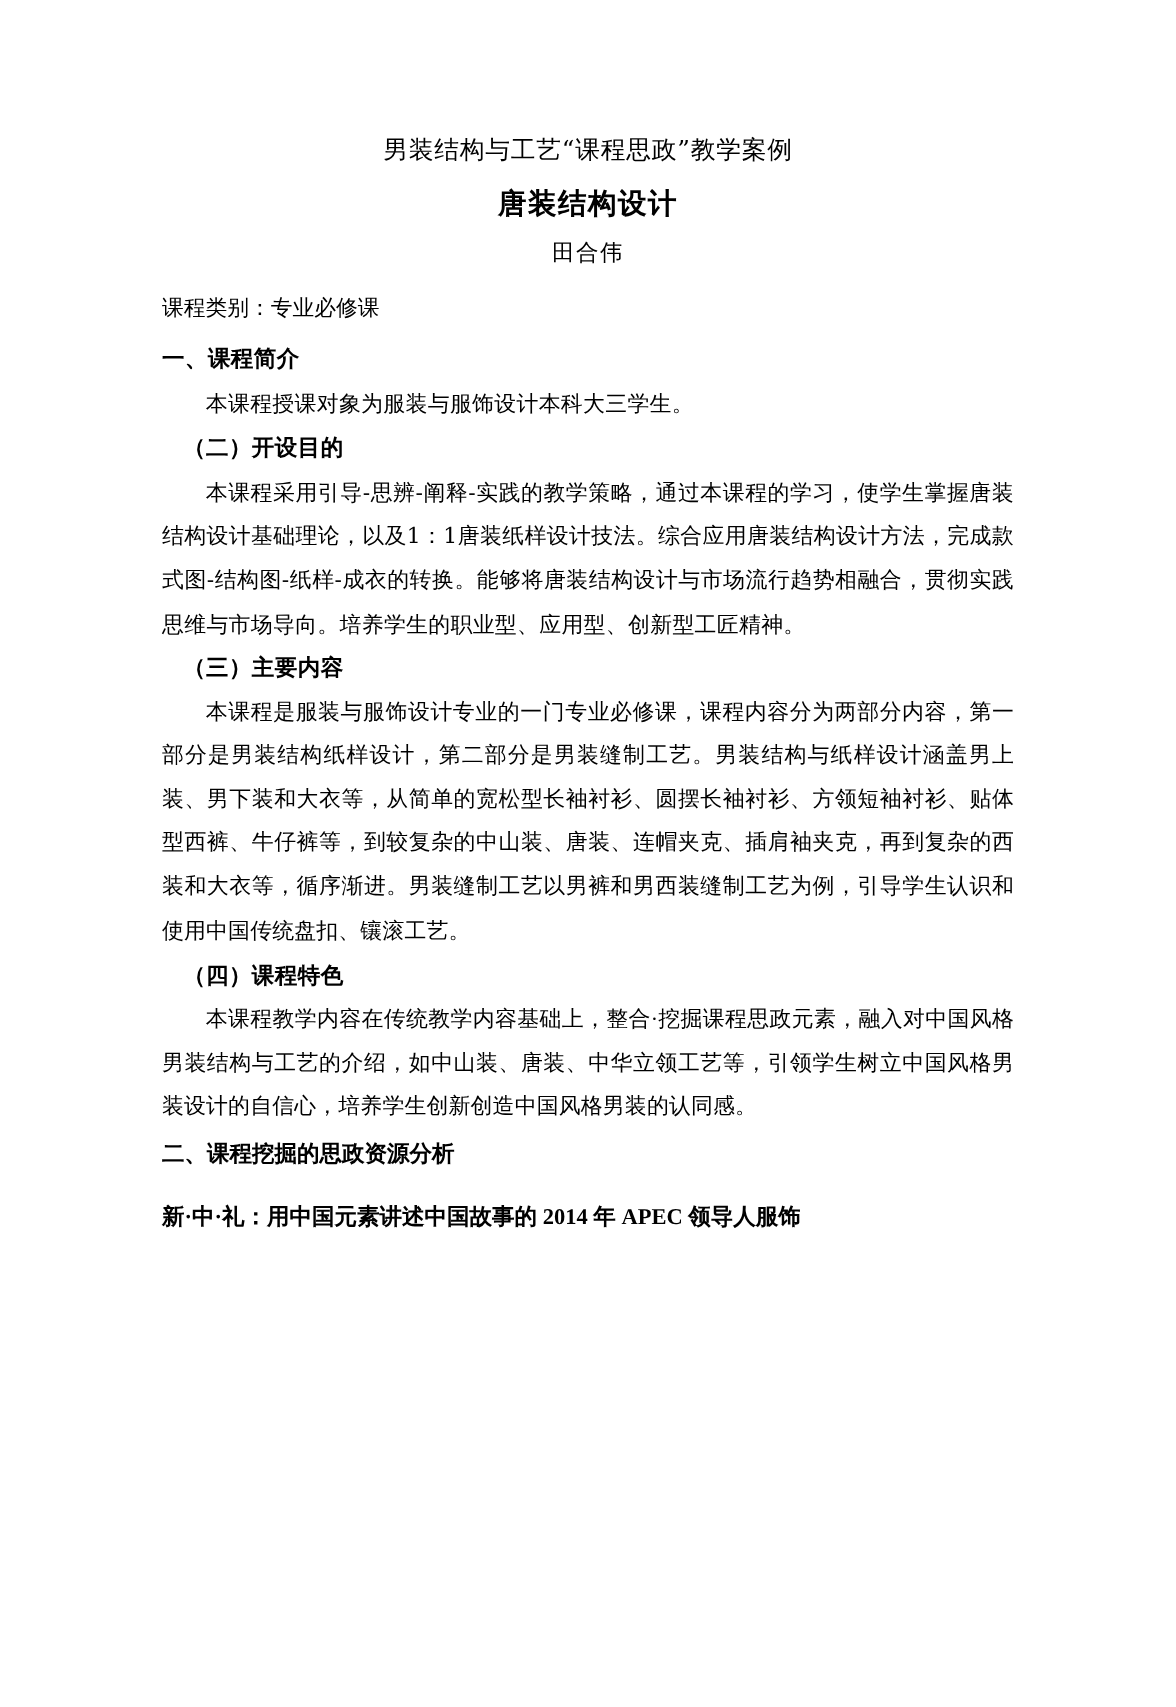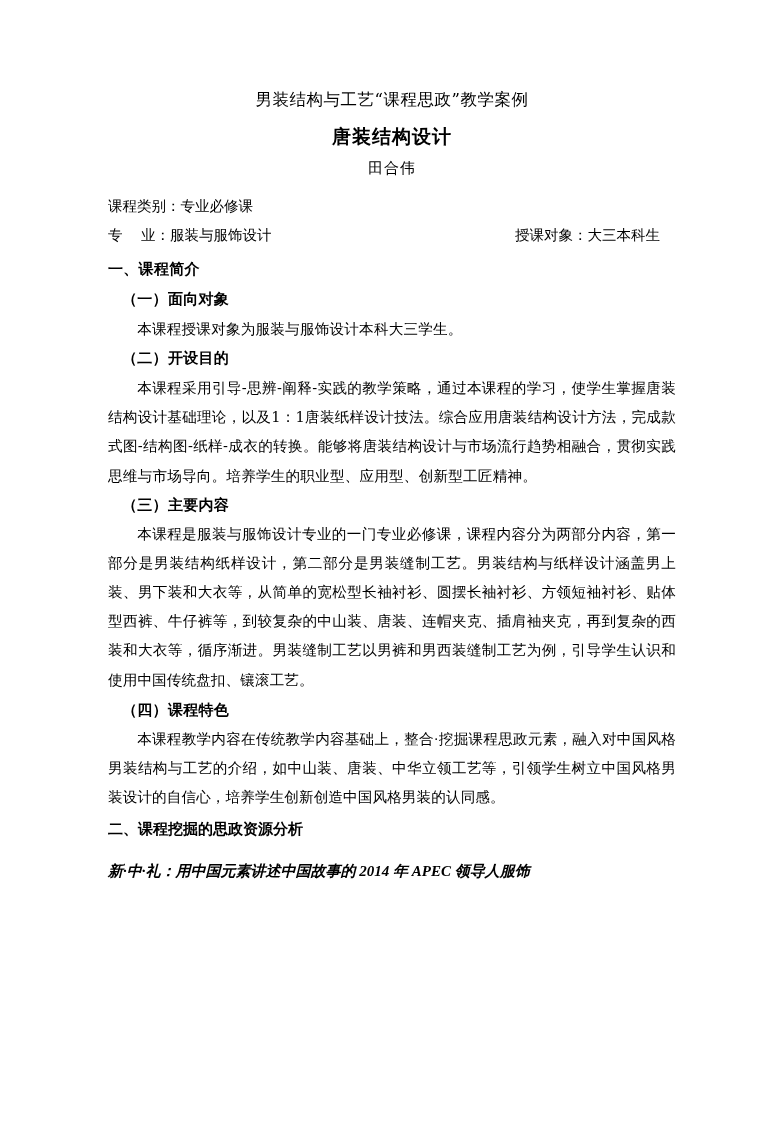--- a/index.html
+++ b/index.html
@@ -99,46 +99,40 @@
     font-size: 15px;
     font-weight: bold;
     line-height: 2.0;
     margin: 2px 0 12px 0;
   }
   .bold-line {
     font-size: 15px;
     font-weight: bold;
     line-height: 2.0;
     margin: 0;
-    font-style: italic;
   }
 </style>
 </head>
 <body>
 
 <div class="page">
 
   <h1 class="doc-title">男装结构与工艺“课程思政”教学案例</h1>
 
   <h2 class="doc-subtitle">唐装结构设计</h2>
 
   <div class="doc-author">田合伟</div>
 
   <div class="meta-row">
     <span class="meta-right">课程类别：专业必修课</span>
   </div>
 
-  <div class="meta-row">
-    <span class="meta-left">专    业：服装与服饰设计</span>
-    <span class="meta-right">授课对象：大三本科生</span>
-  </div>
 
   <div class="h1">一、课程简介</div>
 
-  <div class="h2">（一）面向对象</div>
   <p class="para">本课程授课对象为服装与服饰设计本科大三学生。</p>
 
   <div class="h2">（二）开设目的</div>
   <p class="para">本课程采用引导-思辨-阐释-实践的教学策略，通过本课程的学习，使学生掌握唐装结构设计基础理论，以及1：1唐装纸样设计技法。综合应用唐装结构设计方法，完成款式图-结构图-纸样-成衣的转换。能够将唐装结构设计与市场流行趋势相融合，贯彻实践思维与市场导向。培养学生的职业型、应用型、创新型工匠精神。</p>
 
   <div class="h2">（三）主要内容</div>
   <p class="para-sans">本课程是服装与服饰设计专业的一门专业必修课，课程内容分为两部分内容，第一部分是男装结构纸样设计，第二部分是男装缝制工艺。男装结构与纸样设计涵盖男上装、男下装和大衣等，从简单的宽松型长袖衬衫、圆摆长袖衬衫、方领短袖衬衫、贴体型西裤、牛仔裤等，到较复杂的中山装、唐装、连帽夹克、插肩袖夹克，再到复杂的西装和大衣等，循序渐进。男装缝制工艺以男裤和男西装缝制工艺为例，引导学生认识和使用中国传统盘扣、镶滚工艺。</p>
 
   <div class="h2">（四）课程特色</div>
   <p class="para-sans">本课程教学内容在传统教学内容基础上，整合·挖掘课程思政元素，融入对中国风格男装结构与工艺的介绍，如中山装、唐装、中华立领工艺等，引领学生树立中国风格男装设计的自信心，培养学生创新创造中国风格男装的认同感。</p>

